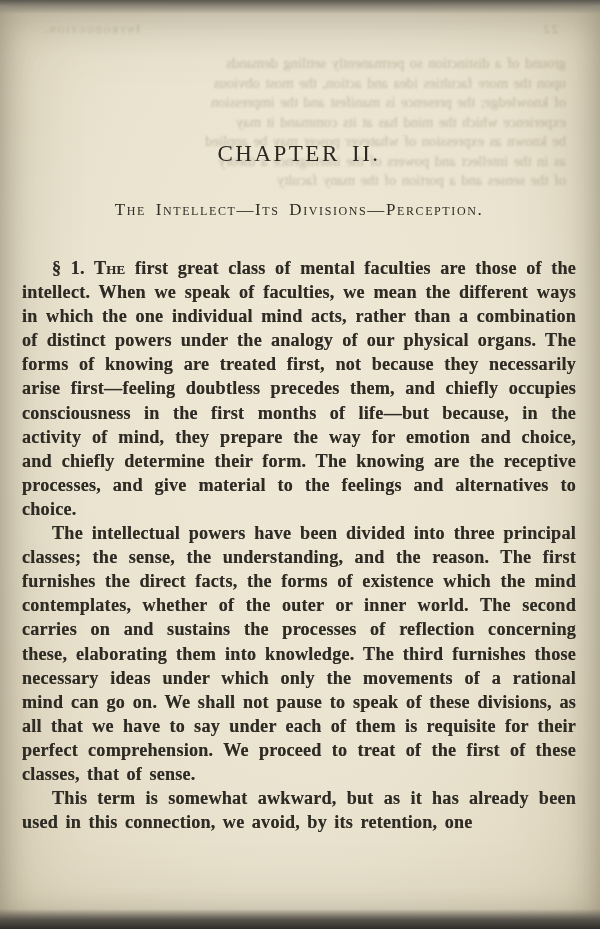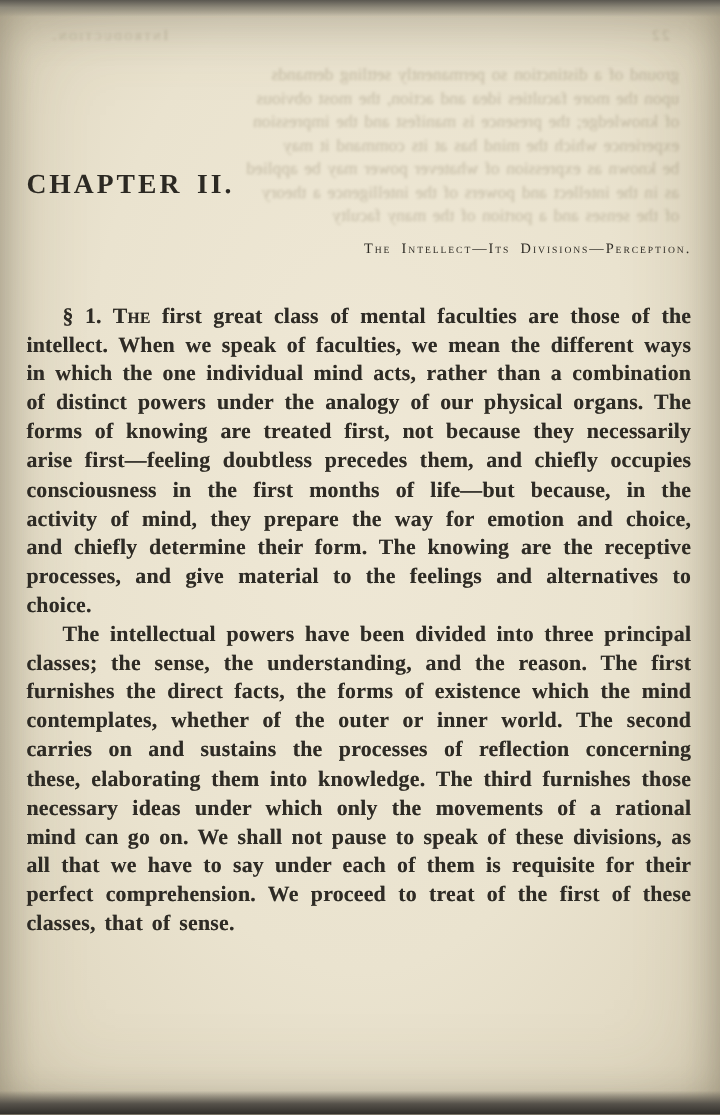--- a/index.html
+++ b/index.html
@@ -34,28 +34,28 @@
   }
   .ghost {
     position: absolute; top: 54px; left: 34px; right: 34px;
     transform: scaleX(-1); filter: blur(1.15px); opacity: .42;
     color: #8a7f64; font-size: 14.5px; line-height: 19.5px;
     text-align: justify; word-spacing: 2px;
   }
   .ghost .gline { display: block; }
   .content { position: absolute; left: 22px; right: 24px; top: 0; }
   h1.chapter {
-    margin: 141px 0 0; font-weight: bold; font-size: 23px;
-    letter-spacing: 2.5px; text-align: left; word-spacing: 4px;
+    margin: 141px 0 0; font-weight: normal; font-size: 23px;
+    letter-spacing: 2.5px; text-align: center; word-spacing: 4px;
     color: #2c2923;
   }
   h2.subtitle {
-    margin: 33px 0 0; font-weight: normal; font-size: 12px;
+    margin: 33px 0 0; font-weight: normal; font-size: 17px;
     font-variant: small-caps; letter-spacing: 1.6px; word-spacing: 4px;
-    text-align: right; color: #2e2b25;
+    text-align: center; color: #2e2b25;
   }
   .body-text { margin-top: 36px; }
   .body-text p {
     margin: 0; text-align: justify; text-indent: 30px;
     font-size: 18.2px; line-height: 24.1px;
     letter-spacing: .2px; word-spacing: 2.6px;
     color: #2e2b25;
     text-shadow: 0 0 .3px rgba(46, 43, 37, .55);
     font-weight: bold;
   }
@@ -89,19 +89,20 @@
 
     <h2 class="subtitle">The Intellect—Its Divisions—Perception.</h2>
 
     <div class="body-text">
 
       <p><span class="lead">§ 1. The</span>
         <span>first great class of mental faculties are those of the intellect.  When we speak of faculties, we mean the different ways in which the one individual mind acts, rather than a combination of distinct powers under the analogy of our physical organs.  The forms of knowing are treated first, not because they necessarily arise first—feeling doubtless precedes them, and chiefly occupies consciousness in the first months of life—but because, in the activity of mind, they prepare the way for emotion and choice, and chiefly determine their form.  The knowing are the receptive processes, and give material to the feelings and alternatives to choice.</span></p>
 
       <p>The intellectual powers have been divided into three principal classes; the sense, the understanding, and the reason.  The first furnishes the direct facts, the forms of existence which the mind contemplates, whether of the outer or inner world.  The second carries on and sustains the processes of reflection concerning these, elaborating them into knowledge.  The third furnishes those necessary ideas under which only the movements of a rational mind can go on.  We shall not pause to speak of these divisions, as all that we have to say under each of them is requisite for their perfect comprehension.  We proceed to treat of the first of these classes, that of sense.</p>
 
+      <p>This term is somewhat awkward, but as it has already been used in this connection, we avoid, by its retention, one</p>
 
     </div>
   </div>
 
   <div class="edge-bottom"></div>
 
 </div>
 
 </body></html>

